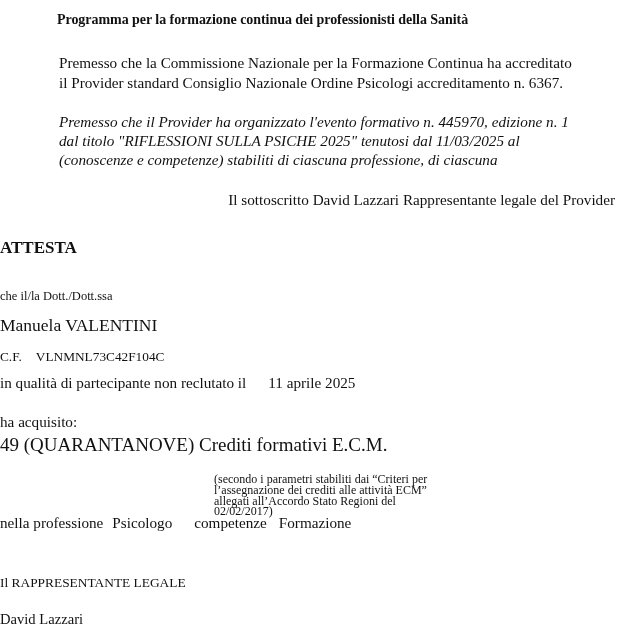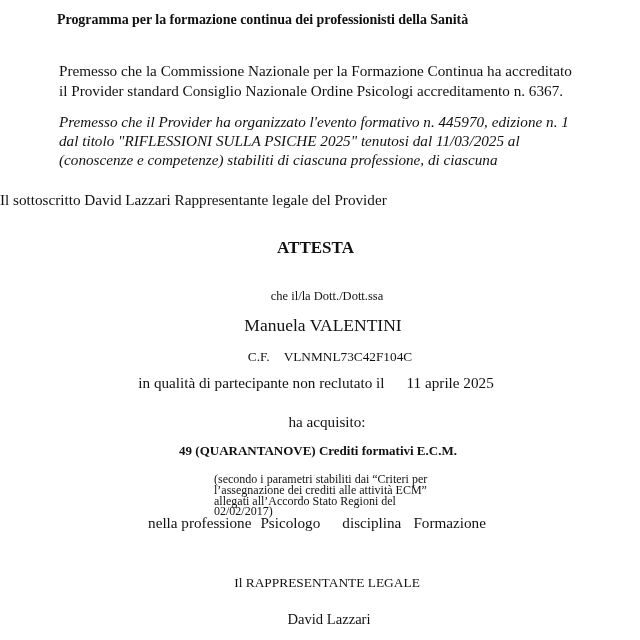--- a/index.html
+++ b/index.html
@@ -7,33 +7,33 @@
       width: 640px; height: 640px; position: relative; overflow: hidden;
       font-family: "Liberation Serif", "DejaVu Serif", serif; color: #111111;
     }
     .abs { position: absolute; white-space: nowrap; }
     .title {
       left: 57px; top: 12px; font-size: 14px; font-weight: bold; letter-spacing: -0.05px;
     }
     .para {
       left: 59px; font-size: 15.2px; line-height: 20px; white-space: nowrap;
     }
-    .p1 { top: 53px; margin-top: 8px; }
+    .p1 { top: 53px; }
     .p2 { top: 112px; line-height: 19px; font-style: italic; }
-    .signer-line { left: 0; width: 615px; text-align: left; top: 191px; font-size: 15.2px; }
-    .center { left: 0; width: 640px; text-align: center; }
+    .signer-line { left: 0; width: 615px; text-align: right; top: 191px; font-size: 15.2px; }
+    .center { left: 0; width: 640px; text-align: left; }
     .attesta { top: 238px; font-size: 17px; font-weight: bold; width: 631px; }
     .che { top: 289px; font-size: 12.5px; width: 654px; }
     .name { top: 315px; font-size: 17.5px; width: 646px; }
     .cf { top: 349px; font-size: 13.3px; width: 660px; word-spacing: 0; }
     .cf .gap { display: inline-block; width: 14px; }
     .qualita { top: 374px; font-size: 15.2px; width: 632px; }
     .qualita .gap { display: inline-block; width: 22px; }
     .acquisito { top: 413px; font-size: 15.2px; width: 654px; }
-    .crediti { top: 443px; font-size: 13px; font-weight: bold; width: 636px; }
+    .crediti { top: 434px; font-size: 19px; font-weight: normal; width: 636px; }
     .note {
       left: 214px; top: 474px; font-size: 12px; line-height: 10.8px; white-space: normal; width: 236px;
     }
     .professione { top: 514px; font-size: 15.2px; width: 634px; }
     .professione .gap1 { display: inline-block; width: 9px; }
     .professione .gap2 { display: inline-block; width: 22px; }
     .professione .gap3 { display: inline-block; width: 12px; }
     .rapp { top: 575px; font-size: 13.4px; width: 654px; }
     .signer-name { top: 611px; font-size: 14.6px; width: 658px; }
   </style>
@@ -71,20 +71,20 @@
     <span>in qualità di partecipante non reclutato il</span><span class="gap"></span><span>11 aprile 2025</span>
   </div>
 
   <div class="abs center acquisito">ha acquisito:</div>
 
   <div class="abs center crediti">49 (QUARANTANOVE) Crediti formativi E.C.M.</div>
 
   <div class="abs note">(secondo i parametri stabiliti dai “Criteri per l’assegnazione dei crediti alle attività ECM” allegati all’Accordo Stato Regioni del 02/02/2017)</div>
 
   <div class="abs center professione">
-    <span>nella professione</span><span class="gap1"></span><span>Psicologo</span><span class="gap2"></span><span>disciplina</span><span class="gap3"></span><span>Formazione</span>
+    <span>nella professione</span><span class="gap1"></span><span>Psicologo</span><span class="gap2"></span><span>competenze</span><span class="gap3"></span><span>Formazione</span>
   </div>
 
   <div class="abs center rapp">Il RAPPRESENTANTE LEGALE</div>
 
   <div class="abs center signer-name">David Lazzari</div>
 
 </div>
 
 </body></html>

